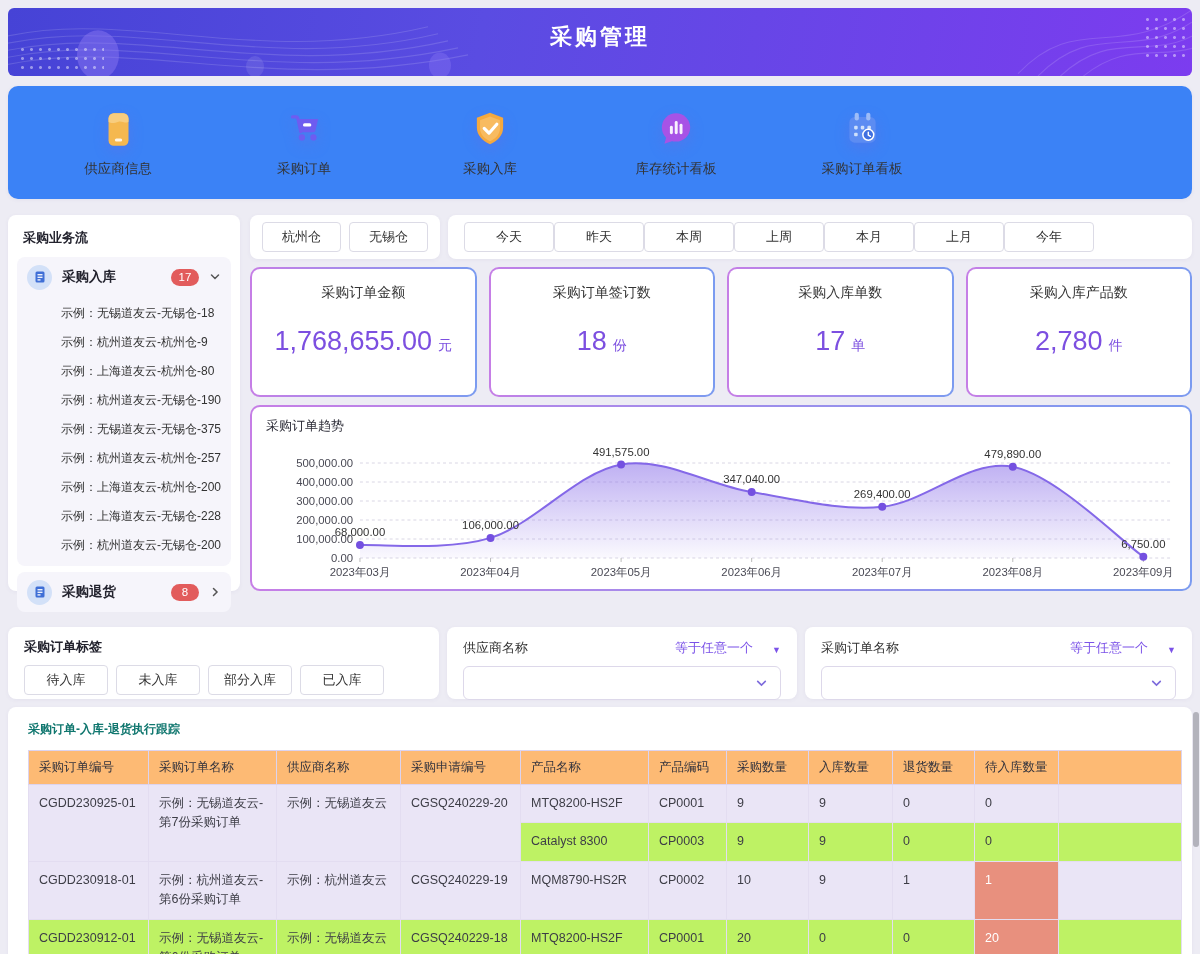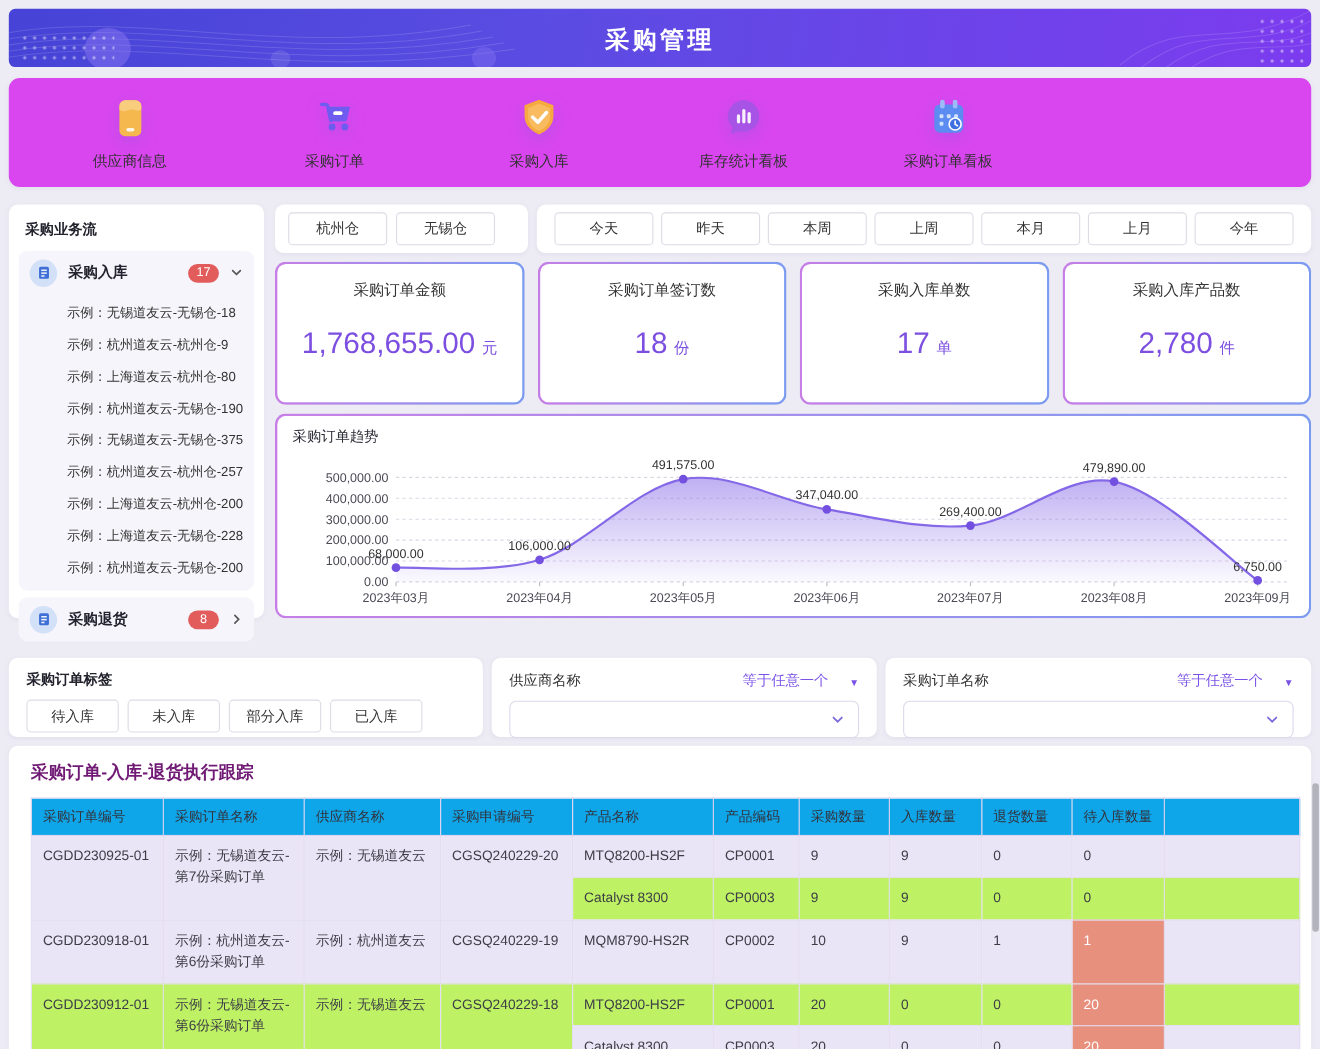--- a/index.html
+++ b/index.html
@@ -4,31 +4,31 @@
 <style>
   html,body{margin:0;padding:0;}
   body{
     width:1200px;height:954px;overflow:hidden;position:relative;
     background:#edecf4;
     font-family:"Liberation Sans","DejaVu Sans",sans-serif;
     color:#333;
   }
   
   .banner{
-    position:relative;margin:8px 8px 0;height:53px;border-radius:6px;overflow:hidden;
+    position:relative;margin:8px 8px 0;height:68px;border-radius:6px;overflow:hidden;
     background:linear-gradient(100deg,#4643d6 0%,#5a4ce2 40%,#7c3cef 100%);
   }
   .banner svg.waves{position:absolute;inset:0;width:100%;height:100%;}
   .banner-title{position:relative;z-index:2;text-align:center;line-height:58px;color:#fff;
     font-size:22px;font-weight:bold;letter-spacing:3px;}
   .dots{position:absolute;z-index:1;background-image:radial-gradient(rgba(255,255,255,.45) 1.2px,transparent 1.7px);background-size:9px 9px;}
   .dots-left{left:10px;bottom:5px;width:86px;height:26px;}
   .dots-right{right:7px;top:7px;width:42px;height:44px;}
   
-  .nav-panel{margin:10px 8px 0;height:99px;background:#d946ef;border-radius:10px;
+  .nav-panel{margin:10px 8px 0;height:113px;background:#3b82f6;border-radius:10px;
     box-shadow:0 1px 4px rgba(80,70,140,.06);display:flex;align-items:center;padding-left:64px;gap:94px;box-sizing:border-box;}
   .nav-item{width:92px;display:flex;flex-direction:column;align-items:center;cursor:pointer;}
   .nav-icon{width:42px;height:42px;display:flex;align-items:center;justify-content:center;}
   .nav-icon svg{filter:drop-shadow(0 5px 7px rgba(120,100,220,.30));}
   .nav-label{margin-top:10px;font-size:13.5px;color:#333;white-space:nowrap;}
   
   .main-row{margin:16px 8px 0;display:flex;gap:10px;}
   .sidebar{width:232px;height:376px;background:#fff;border-radius:8px;box-sizing:border-box;
     padding:12px 9px;box-shadow:0 1px 4px rgba(80,70,140,.06);}
   .sidebar-title{font-size:13px;font-weight:bold;color:#23232e;padding:2px 6px 10px;}
@@ -38,22 +38,22 @@
   .doc-circle{width:25px;height:25px;border-radius:50%;background:#d3e1f8;display:flex;align-items:center;justify-content:center;}
   .sb-group-label{font-size:13.5px;font-weight:bold;color:#23232e;}
   .badge{margin-left:auto;background:#e25c5c;color:#fff;font-size:11.5px;border-radius:10px;
     min-width:14px;text-align:center;padding:2px 7px;line-height:13px;}
   .sb-items{padding:2px 0 0;}
   .sb-item{font-size:12px;color:#333;padding:6px 6px 6px 44px;white-space:nowrap;cursor:pointer;}
   
   .right-col{flex:1;display:flex;flex-direction:column;}
   .top-filters{display:flex;gap:8px;height:44px;}
   .panel{background:#fff;border-radius:8px;box-shadow:0 1px 4px rgba(80,70,140,.06);box-sizing:border-box;}
-  .wh-panel{width:230px;display:flex;align-items:center;gap:8px;padding:0 12px;}
-  .time-panel{flex:1;display:flex;align-items:center;justify-content:space-between;padding:0 16px;}
+  .wh-panel{width:190px;display:flex;align-items:center;gap:8px;padding:0 12px;}
+  .time-panel{flex:1;display:flex;align-items:center;padding:0 16px;}
   .filter-btn{background:#fff;border:1px solid #dcdbe6;border-radius:4px;height:30px;
     font-size:13px;color:#333;font-family:inherit;cursor:pointer;}
   .wh-panel .filter-btn{width:90px;}
   .time-panel .filter-btn{width:90px;}
   
   .stats-row{margin-top:8px;display:grid;grid-template-columns:repeat(4,1fr);gap:12px;height:130px;}
   .stat-card{border:2px solid transparent;border-radius:10px;
     background:linear-gradient(#fff,#fff) padding-box,linear-gradient(90deg,#c67ee6,#7b9bf0) border-box;
     display:flex;flex-direction:column;align-items:center;box-sizing:border-box;}
   .stat-title{margin-top:15px;font-size:14px;color:#333;}
@@ -77,23 +77,23 @@
   .select-panel.p3{width:387px;}
   .select-head{display:flex;justify-content:space-between;align-items:center;}
   .select-label{font-size:13px;color:#333;}
   .op{font-size:13px;color:#7b52e8;cursor:pointer;display:flex;align-items:center;gap:19px;}
   .caret::after{content:"▼";font-size:9px;}
   .select-box{margin-top:9px;height:32px;border:1px solid #ddd8ea;border-radius:6px;background:#fff;
     display:flex;align-items:center;justify-content:flex-end;padding-right:12px;cursor:pointer;}
   
   .table-panel{margin:8px 8px 0;background:#fff;border-radius:8px;box-shadow:0 1px 4px rgba(80,70,140,.06);
     padding:10px 12px;height:300px;box-sizing:border-box;}
-  .table-title{font-size:16px;font-weight:600;color:#701a75;padding:4px 8px 12px;}
+  .table-title{font-size:12px;font-weight:600;color:#0f766e;padding:4px 8px 12px;}
   table{border-collapse:collapse;table-layout:fixed;width:1153px;margin-left:8px;}
-  th{background:#0ea5e9;font-size:12.5px;font-weight:normal;color:#33333d;text-align:left;
+  th{background:#fdba74;font-size:12.5px;font-weight:normal;color:#33333d;text-align:left;
     padding:8px 10px;border:1px solid #dcd3ee;}
   td{font-size:12.5px;color:#3d3d46;padding:9px 10px;border:1px solid #e3ddf1;vertical-align:top;line-height:1.55;}
   tr.rp td{background:#eae5f6;}
   tr.rw td{background:#bef264;}
   tr td.hl{background:#e8907e !important;color:#fff;}
   
   .page-scrollbar{position:absolute;right:1px;top:712px;width:6px;height:135px;border-radius:3px;background:#b3b3bc;}
 </style>
 </head>
 <body>

